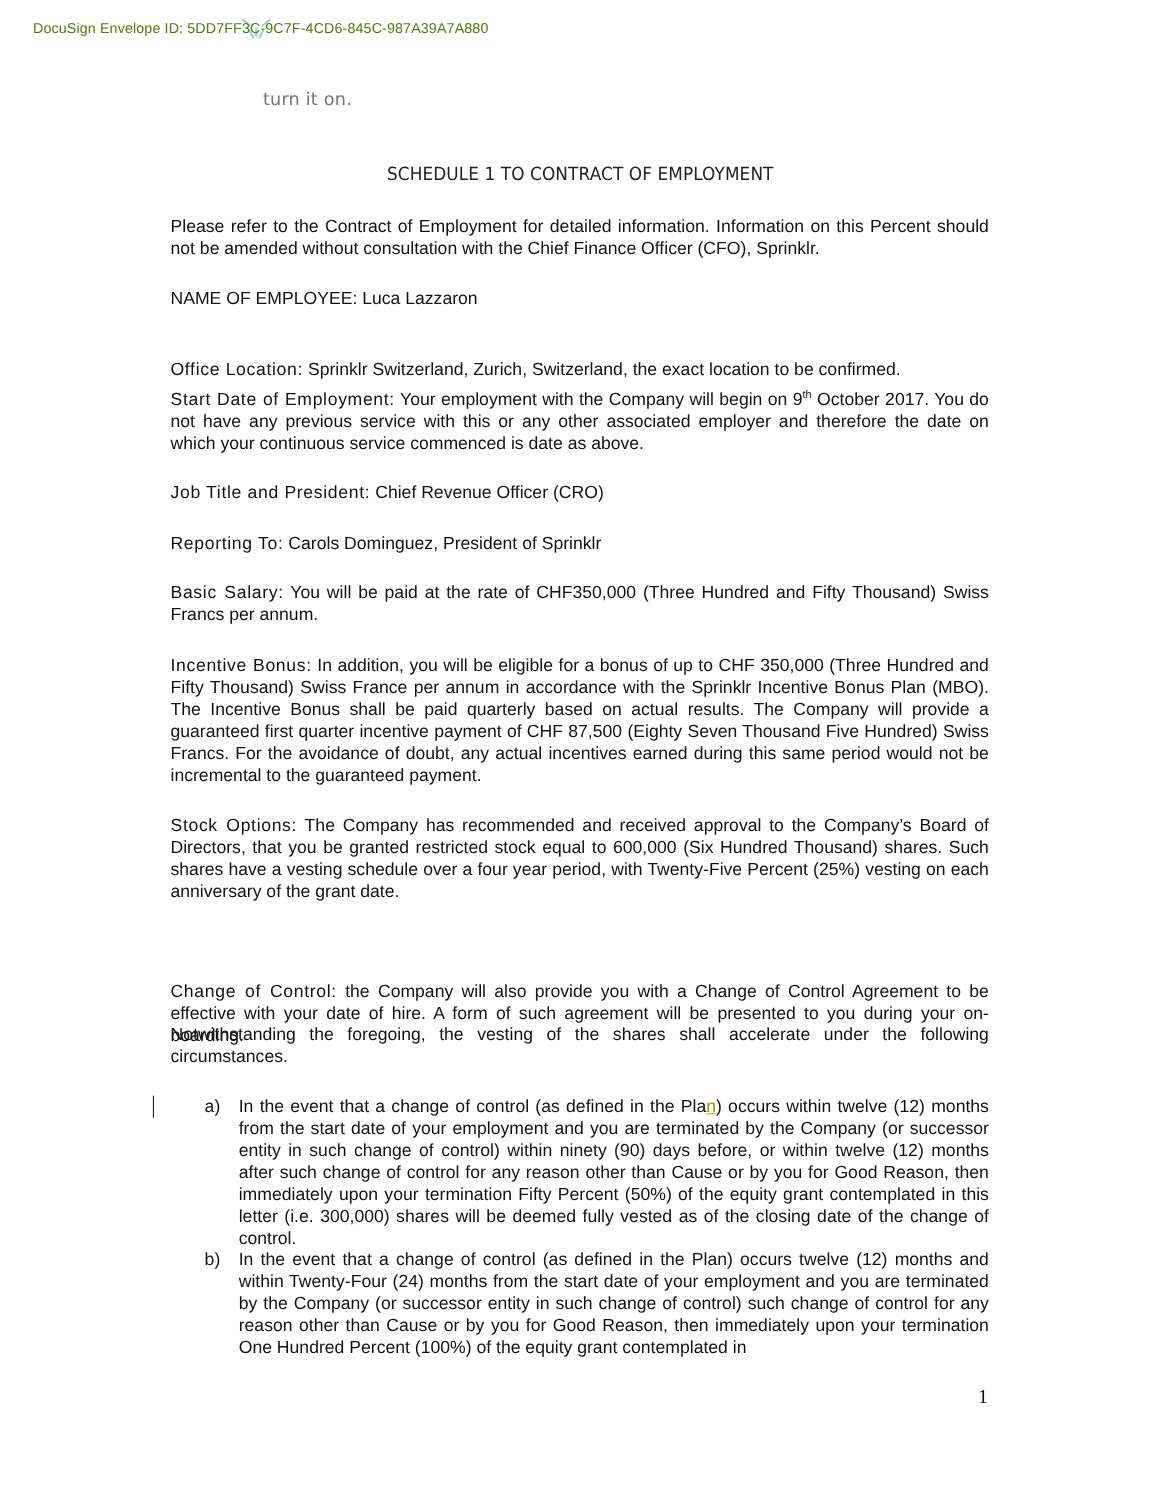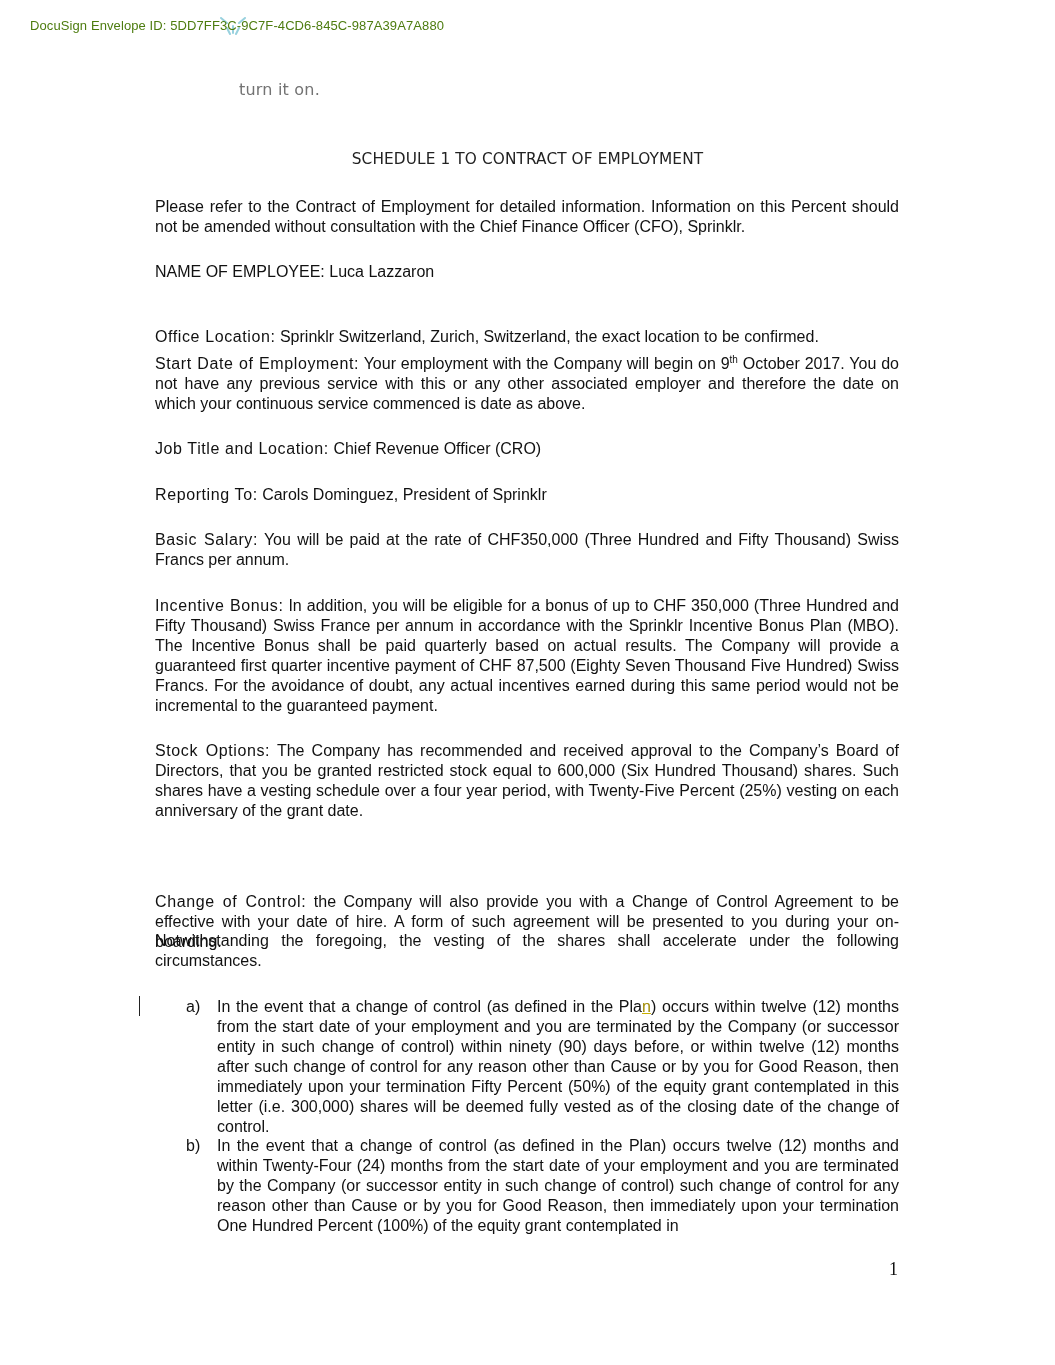--- a/index.html
+++ b/index.html
@@ -54,21 +54,21 @@
   <span class="label">Office Location:</span>
   <span>Sprinklr Switzerland, Zurich, Switzerland, the exact location to be confirmed.</span>
 </div>
 
 <div class="body-text" style="top:354px;">
   <span class="label">Start Date of Employment:</span>
   <span><span>Your employment with the Company will begin on 9</span><sup>th</sup><span> October 2017. You do not have any previous service with this or any other associated employer and therefore the date on which your continuous service commenced is date as above.</span></span>
 </div>
 
 <div class="body-text" style="top:439px;">
-  <span class="label">Job Title and Location:</span>
+  <span class="label">Job Title and President:</span>
   <span>Chief Revenue Officer (CRO)</span>
 </div>
 
 <div class="body-text" style="top:485px;">
   <span class="label">Reporting To:</span>
   <span>Carols Dominguez, President of Sprinklr</span>
 </div>
 
 <div class="body-text" style="top:530px;">
   <span class="label">Basic Salary:</span>

